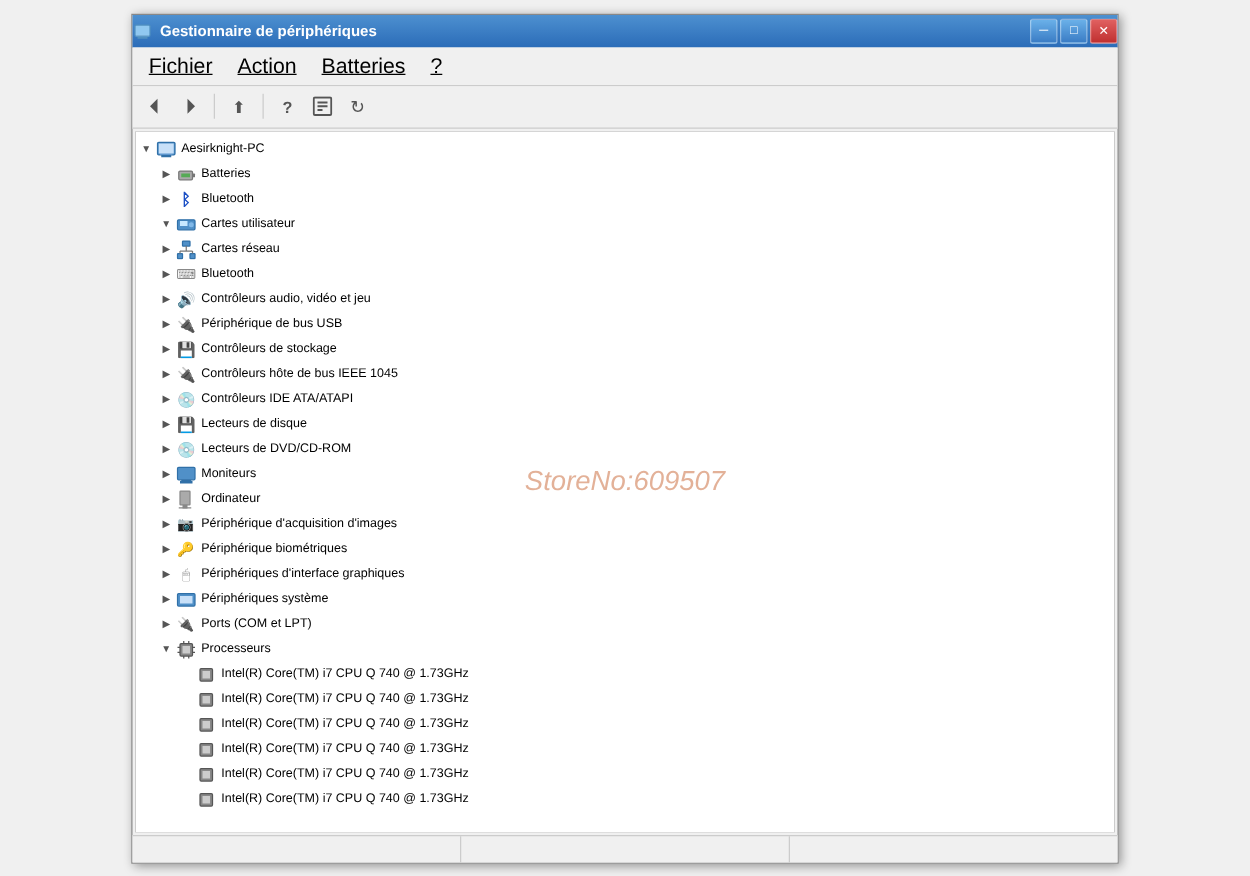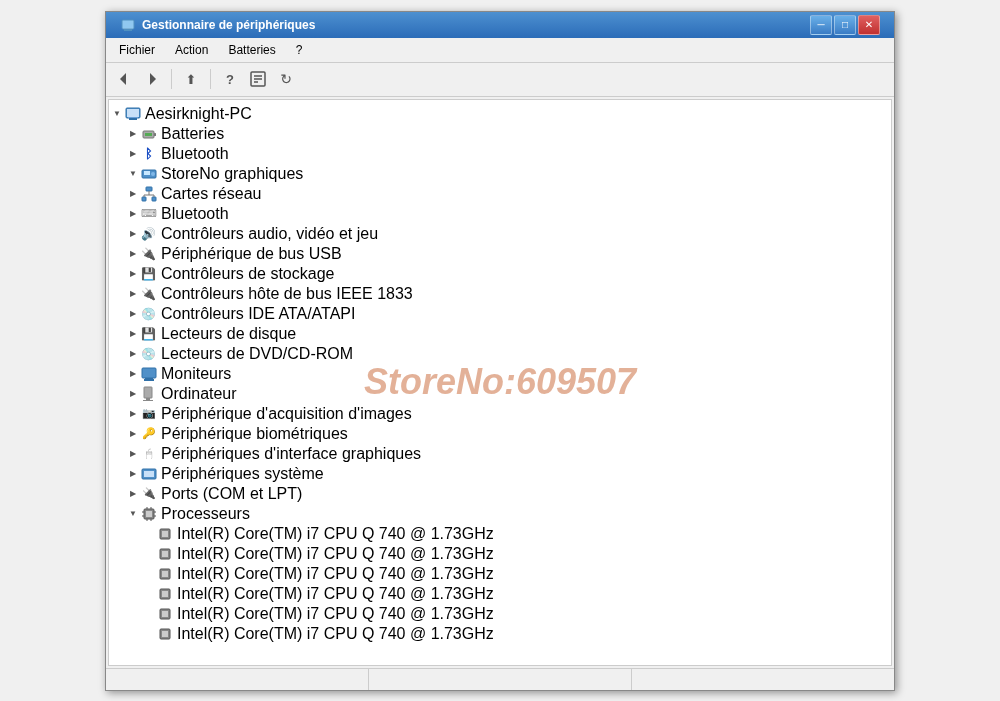--- a/index.html
+++ b/index.html
@@ -23,21 +23,21 @@
       box-shadow: 2px 2px 8px rgba(0,0,0,0.4);
       display: flex;
       flex-direction: column;
     }
 
     .title-bar {
       background: linear-gradient(to bottom, #4d90d0 0%, #2b6cb8 100%);
       height: 26px;
       display: flex;
       align-items: center;
-      padding: 0 14px;
+      padding: 0 0;
       user-select: none;
     }
 
     .title-bar-icon {
       width: 16px;
       height: 16px;
       margin-right: 6px;
       display: flex;
       align-items: center;
       justify-content: center;
@@ -84,22 +84,23 @@
       display: flex;
       padding: 2px 4px;
       gap: 2px;
     }
 
     .menu-item {
       padding: 2px 8px;
       cursor: pointer;
       border: 1px solid transparent;
       border-radius: 2px;
-      font-size: 12px;
+      font-size: 17px;
       color: #000;
+      text-decoration: underline;
     }
 
     .toolbar {
       background: #f0f0f0;
       border-bottom: 1px solid #ccc;
       display: flex;
       align-items: center;
       padding: 3px 6px;
       gap: 4px;
       height: 34px;
@@ -180,31 +181,31 @@
       height: 16px;
       margin-right: 4px;
       display: inline-flex;
       align-items: center;
       justify-content: center;
       flex-shrink: 0;
       font-size: 12px;
     }
 
     .item-label {
-      font-size: 16px;
+      font-size: 10px;
       color: #000;
     }
 
     .watermark {
       position: absolute;
       top: 50%;
       left: 50%;
       transform: translate(-50%, -50%);
-      font-size: 36px;
-      font-weight: bold;
+      font-size: 22px;
+      font-weight: normal;
       color: rgba(200, 100, 50, 0.5);
       pointer-events: none;
       z-index: 10;
       text-align: center;
       font-style: italic;
     }
 
     .status-bar {
       display: flex;
       height: 22px;
@@ -321,21 +322,21 @@
       <div class="tree-item">
         <div class="tree-indent" style="width:16px"></div>
         <span class="expand-btn">▼</span>
         <span class="item-icon">
           <svg width="16" height="16" viewBox="0 0 16 16">
             <rect x="1" y="4" width="14" height="8" rx="1" fill="#5090c8" stroke="#3070a8" stroke-width="1"></rect>
             <rect x="3" y="5" width="6" height="4" fill="#c8e8ff"></rect>
             <circle cx="12" cy="8" r="2" fill="#80b8e8"></circle>
           </svg>
         </span>
-        <span class="item-label">StoreNo graphiques</span>
+        <span class="item-label">Cartes utilisateur</span>
       </div>
 
 
       <div class="tree-item">
         <div class="tree-indent" style="width:16px"></div>
         <span class="expand-btn">▶</span>
         <span class="item-icon">
           <svg width="16" height="16" viewBox="0 0 16 16">
             <rect x="5" y="1" width="6" height="4" rx="0.5" fill="#5090c8" stroke="#3070a8" stroke-width="1"></rect>
             <rect x="1" y="11" width="4" height="4" rx="0.5" fill="#5090c8" stroke="#3070a8" stroke-width="1"></rect>
@@ -374,21 +375,21 @@
         <div class="tree-indent" style="width:16px"></div>
         <span class="expand-btn">▶</span>
         <span class="item-icon" style="color:#888; font-size:12px;">💾</span>
         <span class="item-label">Contrôleurs de stockage</span>
       </div>
 
       <div class="tree-item">
         <div class="tree-indent" style="width:16px"></div>
         <span class="expand-btn">▶</span>
         <span class="item-icon" style="color:#888; font-size:12px;">🔌</span>
-        <span class="item-label">Contrôleurs hôte de bus IEEE 1833</span>
+        <span class="item-label">Contrôleurs hôte de bus IEEE 1045</span>
       </div>
 
       <div class="tree-item">
         <div class="tree-indent" style="width:16px"></div>
         <span class="expand-btn">▶</span>
         <span class="item-icon" style="color:#888; font-size:12px;">💿</span>
         <span class="item-label">Contrôleurs IDE ATA/ATAPI</span>
       </div>
 
       <div class="tree-item">

